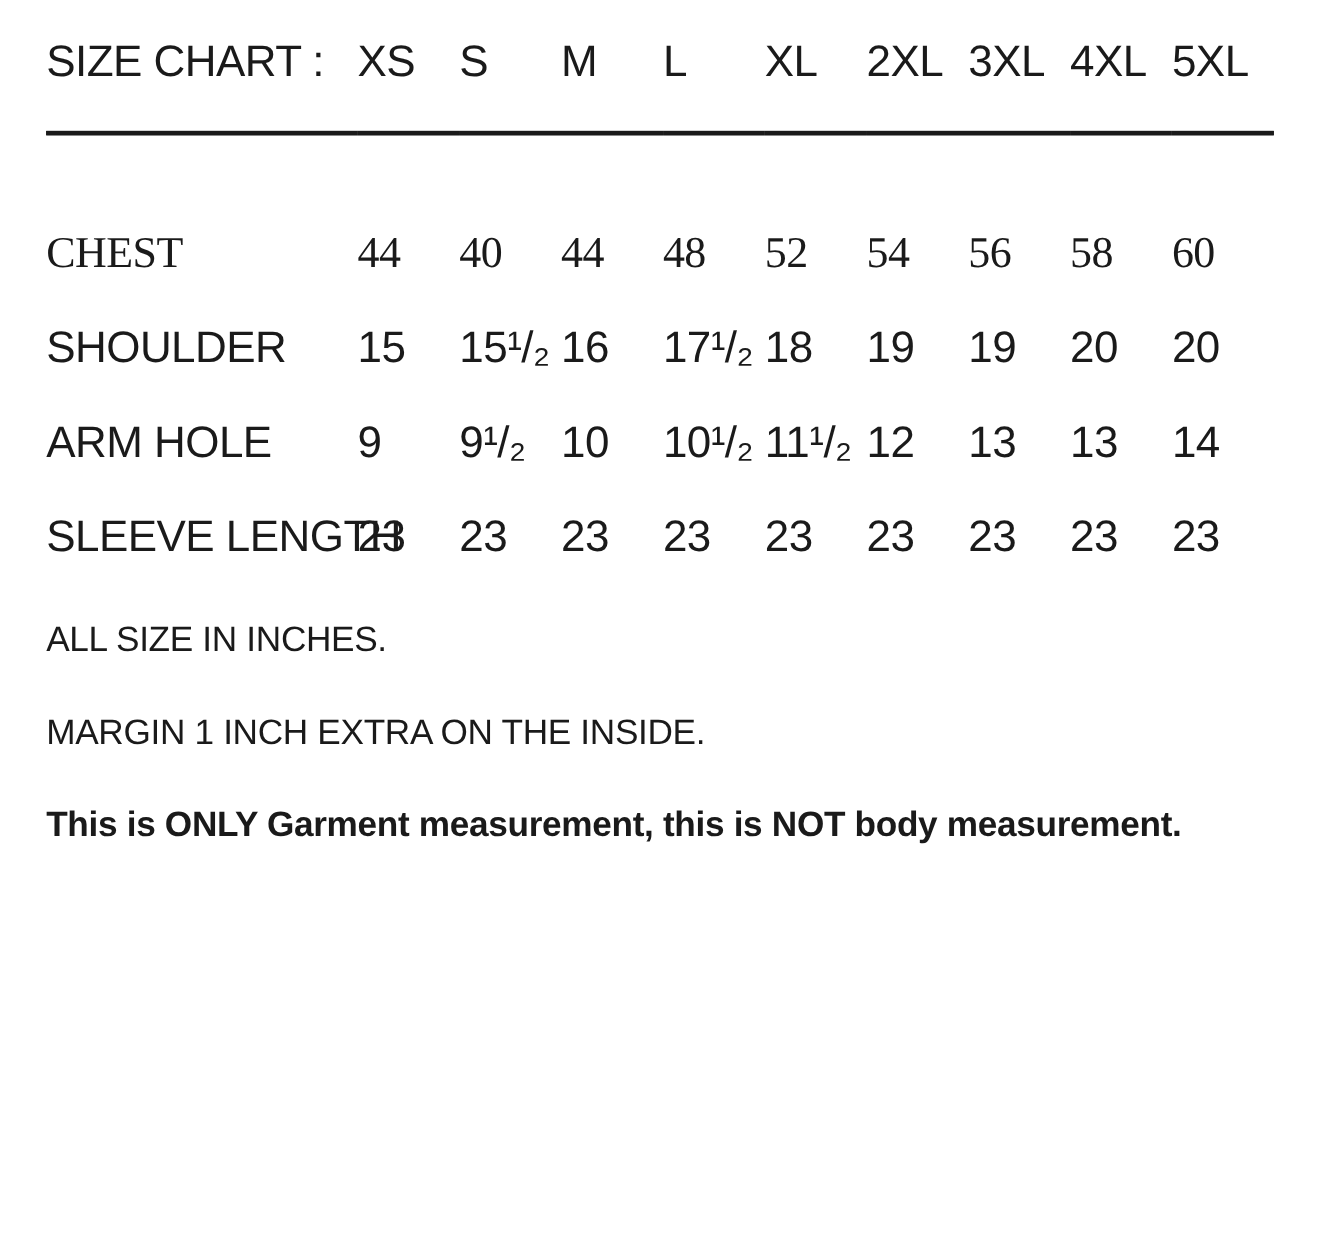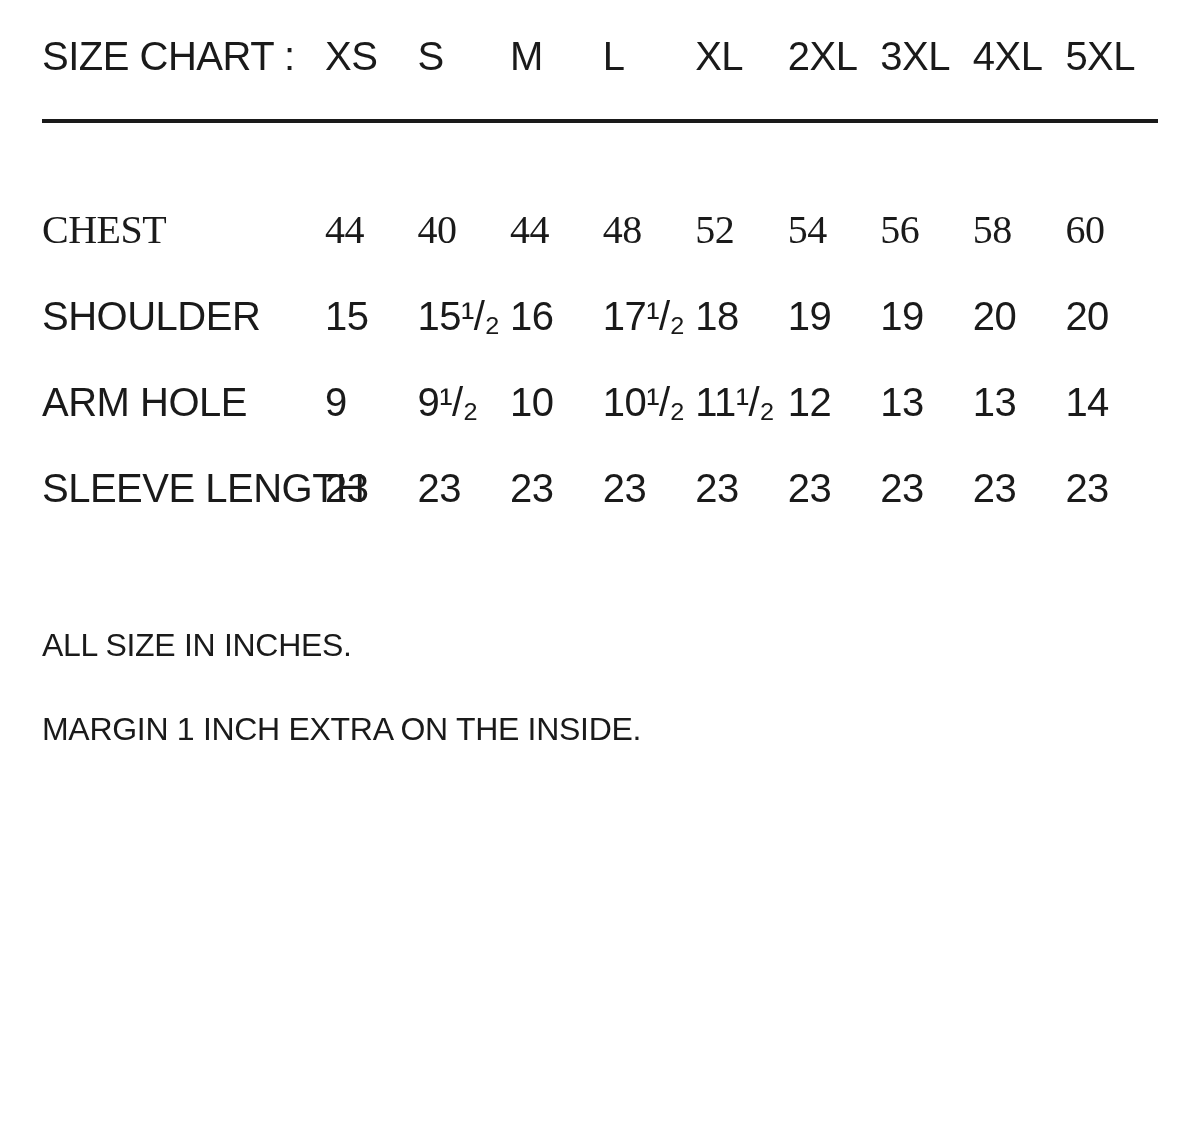--- a/index.html
+++ b/index.html
@@ -31,21 +31,21 @@
     border-bottom: 4px solid #1a1a1a;
     vertical-align: top;
   }
   thead th:first-child, tbody td:first-child { width: 283px; }
   tbody td {
     height: 86px;
     vertical-align: bottom;
   }
   tbody tr:first-child td { height: 132px; font-family: Liberation Serif, serif; }
 
-  .notes { margin-top: 116px; }
+  .notes { margin-top: 52px; }
   .note {
     font-size: 32px;
     letter-spacing: -0.3px;
     margin-bottom: 47px;
   }
   .note.bold { font-weight: bold; }
 </style>
 </head>
 <body>
 
@@ -116,14 +116,15 @@
           <td>23</td>
           <td>23</td>
         </tr>
       </tbody>
   </table>
 
   <div class="notes">
 
   <p class="note">ALL SIZE IN INCHES.</p>
       <p class="note">MARGIN 1 INCH EXTRA ON THE INSIDE.</p>
+      <p class="note bold">This is ONLY Garment measurement, this is NOT body measurement.</p>
     </div>
 </div>
 
 </body></html>

